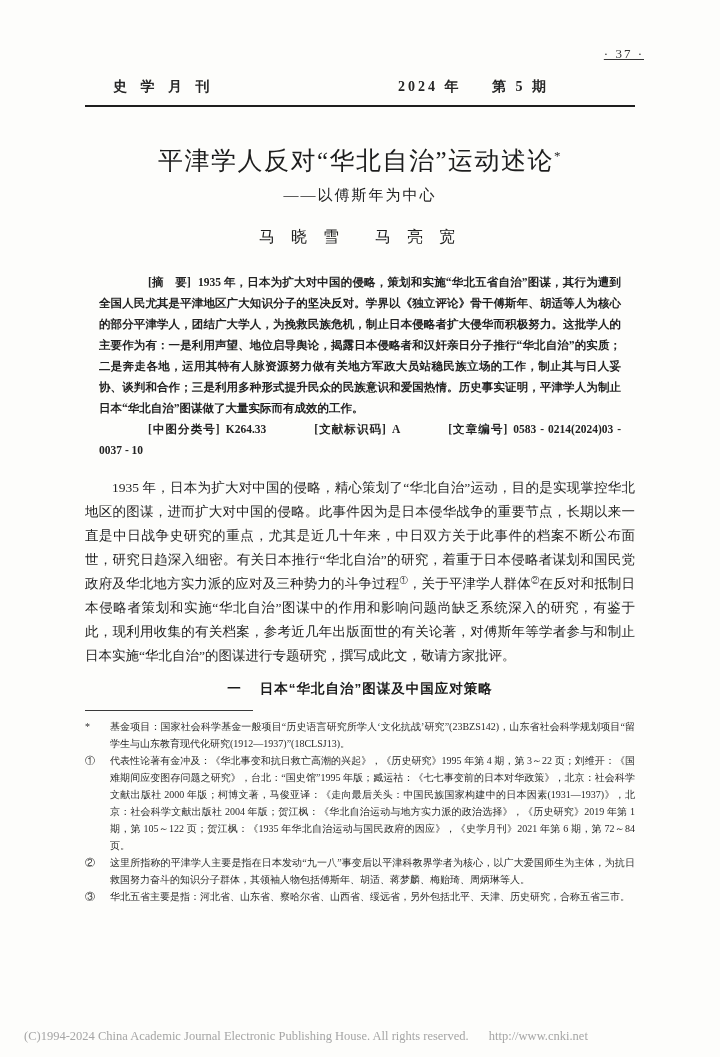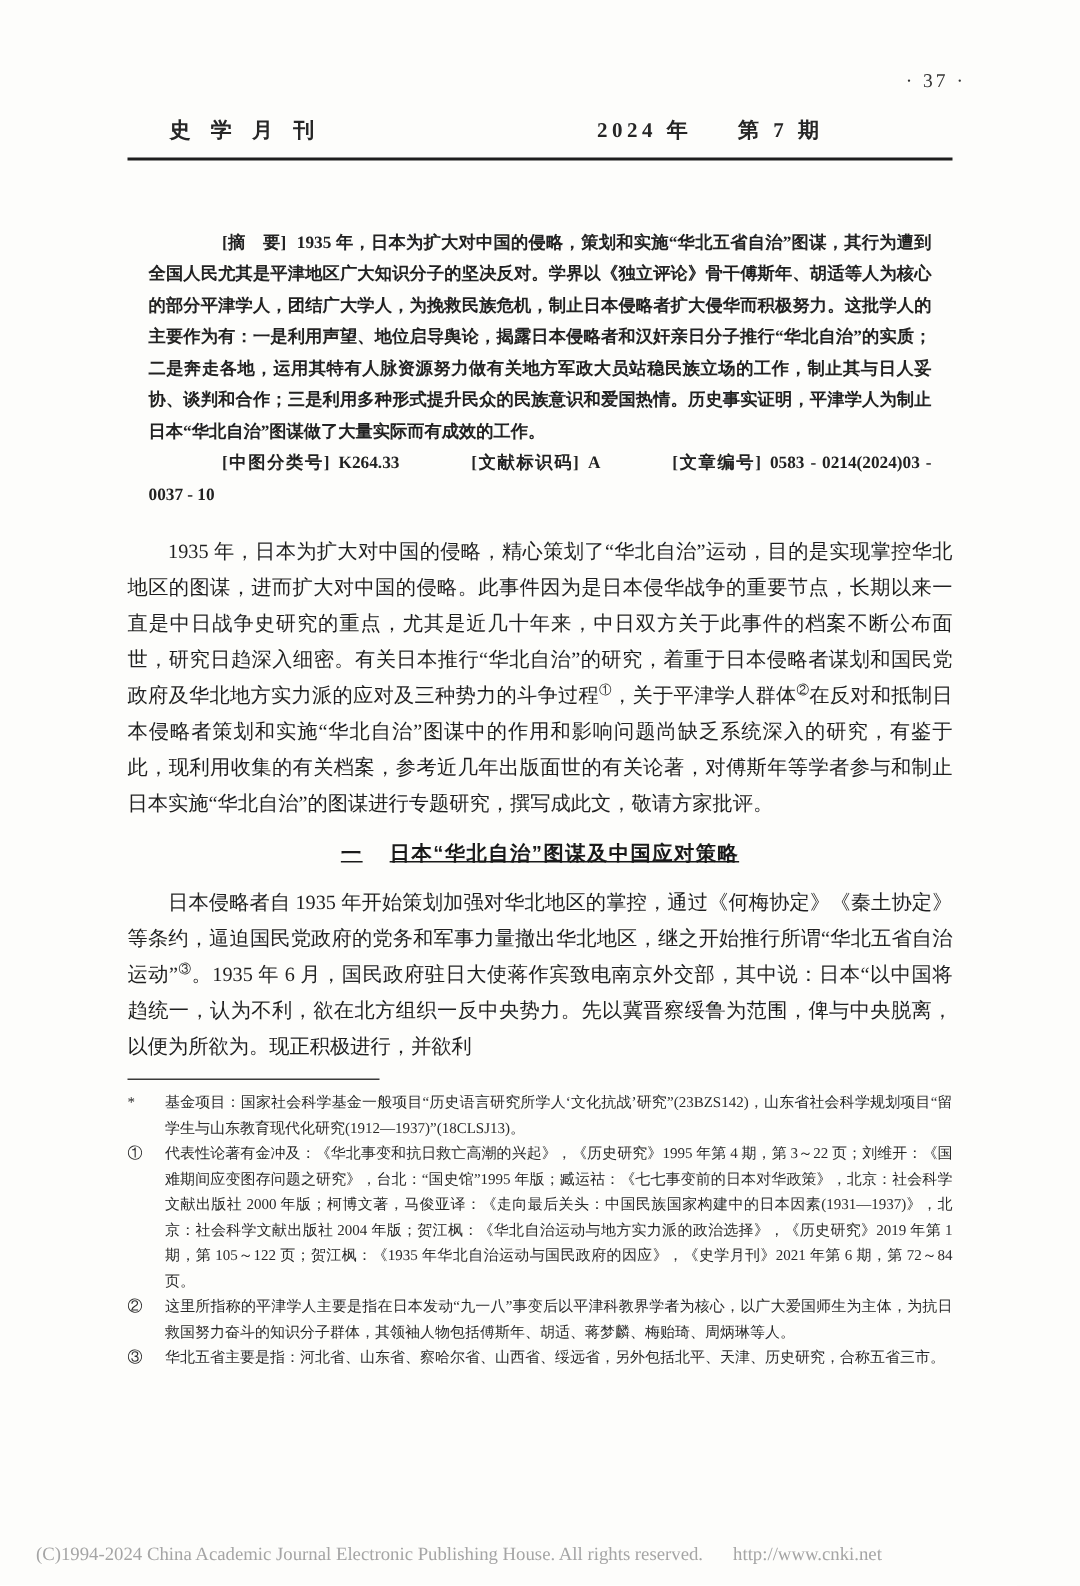--- a/index.html
+++ b/index.html
@@ -8,21 +8,21 @@
     position:relative;
     width:720px; height:1057px;
     margin:0 auto;
     background:#fdfdfb;
     color:#262626;
     font-family:"Liberation Serif","DejaVu Serif",serif;
     overflow:hidden;
   }
   .pageno {
     position:absolute; top:46px; right:76px;
-    font-size:13px; letter-spacing:2px; color:#333;
+    font-size:13px; letter-spacing:2px; color:#333;text-decoration:underline;
   }
   .jheader {
     position:absolute; top:78px; left:85px; width:550px;
     box-sizing:border-box;
     border-bottom:2px solid #1e1e1e;
     padding:0 86px 9px 28px;
     display:flex; justify-content:space-between; align-items:flex-end;
     font-size:14px; font-weight:bold; letter-spacing:5px;gap:25px;
   }
   .jheader .issue-group span { margin-left:22px; letter-spacing:3px; }
@@ -53,21 +53,21 @@
   .bodytext {
     margin-top:15px;
     font-size:13.5px; line-height:24px; text-align:justify; color:#1f1f1f;
   }
   .bodytext p { margin:0; text-indent:2em; }
   .bodytext sup { font-size:0.62em; vertical-align:super; line-height:0; }
 
   .section-h {
     text-align:center; margin:9px 0;
     font-family:"Liberation Sans","DejaVu Sans",sans-serif;
-    font-weight:bold; font-size:13.5px; letter-spacing:1px; color:#1a1a1a;text-decoration:underline;
+    font-weight:bold; font-size:13.5px; letter-spacing:1px; color:#1a1a1a;
   }
   .section-h .num { margin-right:18px; }
 
   .footnotes { margin-top:9px; font-size:10px; line-height:17px; color:#2a2a2a; }
   .fn-rule { width:168px; border-top:1px solid #3a3a3a; height:0; margin-bottom:7px; }
   .fn { display:flex; }
   .fn .fn-m { width:25px; flex-shrink:0; }
   .fn .fn-t { flex:1; text-align:justify; }
 
   .footer {
@@ -80,42 +80,49 @@
 <body>
 
 <div class="page">
 
   <div class="pageno">· 37 ·</div>
 
   <div class="jheader">
     <span>史 学 月 刊</span>
     <span class="issue-group">
       <span>2024 年</span>
-      <span>第 7 期</span>
+      <span>第 5 期</span>
     </span>
   </div>
 
   <div class="content">
 
+    <div class="title-block">
+      <h1 class="title"><span>平津学人反对“华北自治”运动述论</span><sup>*</sup></h1>
+      <div class="subtitle">——以傅斯年为中心</div>
+      <div class="authors">
+        <span class="author">马 晓 雪</span>
+        <span class="author">马 亮 宽</span>
+      </div>
+    </div>
 
     <div class="abstract">
       <p><span class="label">[摘　要]</span><span>1935 年，日本为扩大对中国的侵略，策划和实施“华北五省自治”图谋，其行为遭到全国人民尤其是平津地区广大知识分子的坚决反对。学界以《独立评论》骨干傅斯年、胡适等人为核心的部分平津学人，团结广大学人，为挽救民族危机，制止日本侵略者扩大侵华而积极努力。这批学人的主要作为有：一是利用声望、地位启导舆论，揭露日本侵略者和汉奸亲日分子推行“华北自治”的实质；二是奔走各地，运用其特有人脉资源努力做有关地方军政大员站稳民族立场的工作，制止其与日人妥协、谈判和合作；三是利用多种形式提升民众的民族意识和爱国热情。历史事实证明，平津学人为制止日本“华北自治”图谋做了大量实际而有成效的工作。</span></p>
       <p class="meta-line">
         <span class="pair"><span class="label">[中图分类号]</span><span>K264.33</span></span>
         <span class="pair"><span class="label">[文献标识码]</span><span>A</span></span>
         <span class="pair"><span class="label">[文章编号]</span><span>0583 - 0214(2024)03 - 0037 - 10</span></span>
       </p>
     </div>
 
     <div class="bodytext">
       <p>1935 年，日本为扩大对中国的侵略，精心策划了“华北自治”运动，目的是实现掌控华北地区的图谋，进而扩大对中国的侵略。此事件因为是日本侵华战争的重要节点，长期以来一直是中日战争史研究的重点，尤其是近几十年来，中日双方关于此事件的档案不断公布面世，研究日趋深入细密。有关日本推行“华北自治”的研究，着重于日本侵略者谋划和国民党政府及华北地方实力派的应对及三种势力的斗争过程<sup>①</sup>，关于平津学人群体<sup>②</sup>在反对和抵制日本侵略者策划和实施“华北自治”图谋中的作用和影响问题尚缺乏系统深入的研究，有鉴于此，现利用收集的有关档案，参考近几年出版面世的有关论著，对傅斯年等学者参与和制止日本实施“华北自治”的图谋进行专题研究，撰写成此文，敬请方家批评。</p>
       <div class="section-h">
         <span class="num">一</span><span>日本“华北自治”图谋及中国应对策略</span>
       </div>
-      <p>日本侵略者自 1935 年开始策划加强对华北地区的掌控，通过《何梅协定》《秦土协定》等条约，逼迫国民党政府的党务和军事力量撤出华北地区，继之开始推行所谓“华北五省自治运动”<sup>③</sup>。1935 年 6 月，国民政府驻日大使蒋作宾致电南京外交部，其中说：日本“以中国将趋统一，认为不利，欲在北方组织一反中央势力。先以冀晋察绥鲁为范围，俾与中央脱离，以便为所欲为。现正积极进行，并欲利</p>
     </div>
 
     <div class="footnotes">
       <div class="fn-rule"></div>
       <div class="fn">
         <span class="fn-m">*</span>
         <span class="fn-t">基金项目：国家社会科学基金一般项目“历史语言研究所学人‘文化抗战’研究”(23BZS142)，山东省社会科学规划项目“留学生与山东教育现代化研究(1912—1937)”(18CLSJ13)。</span>
       </div>
       <div class="fn">
         <span class="fn-m">①</span>

